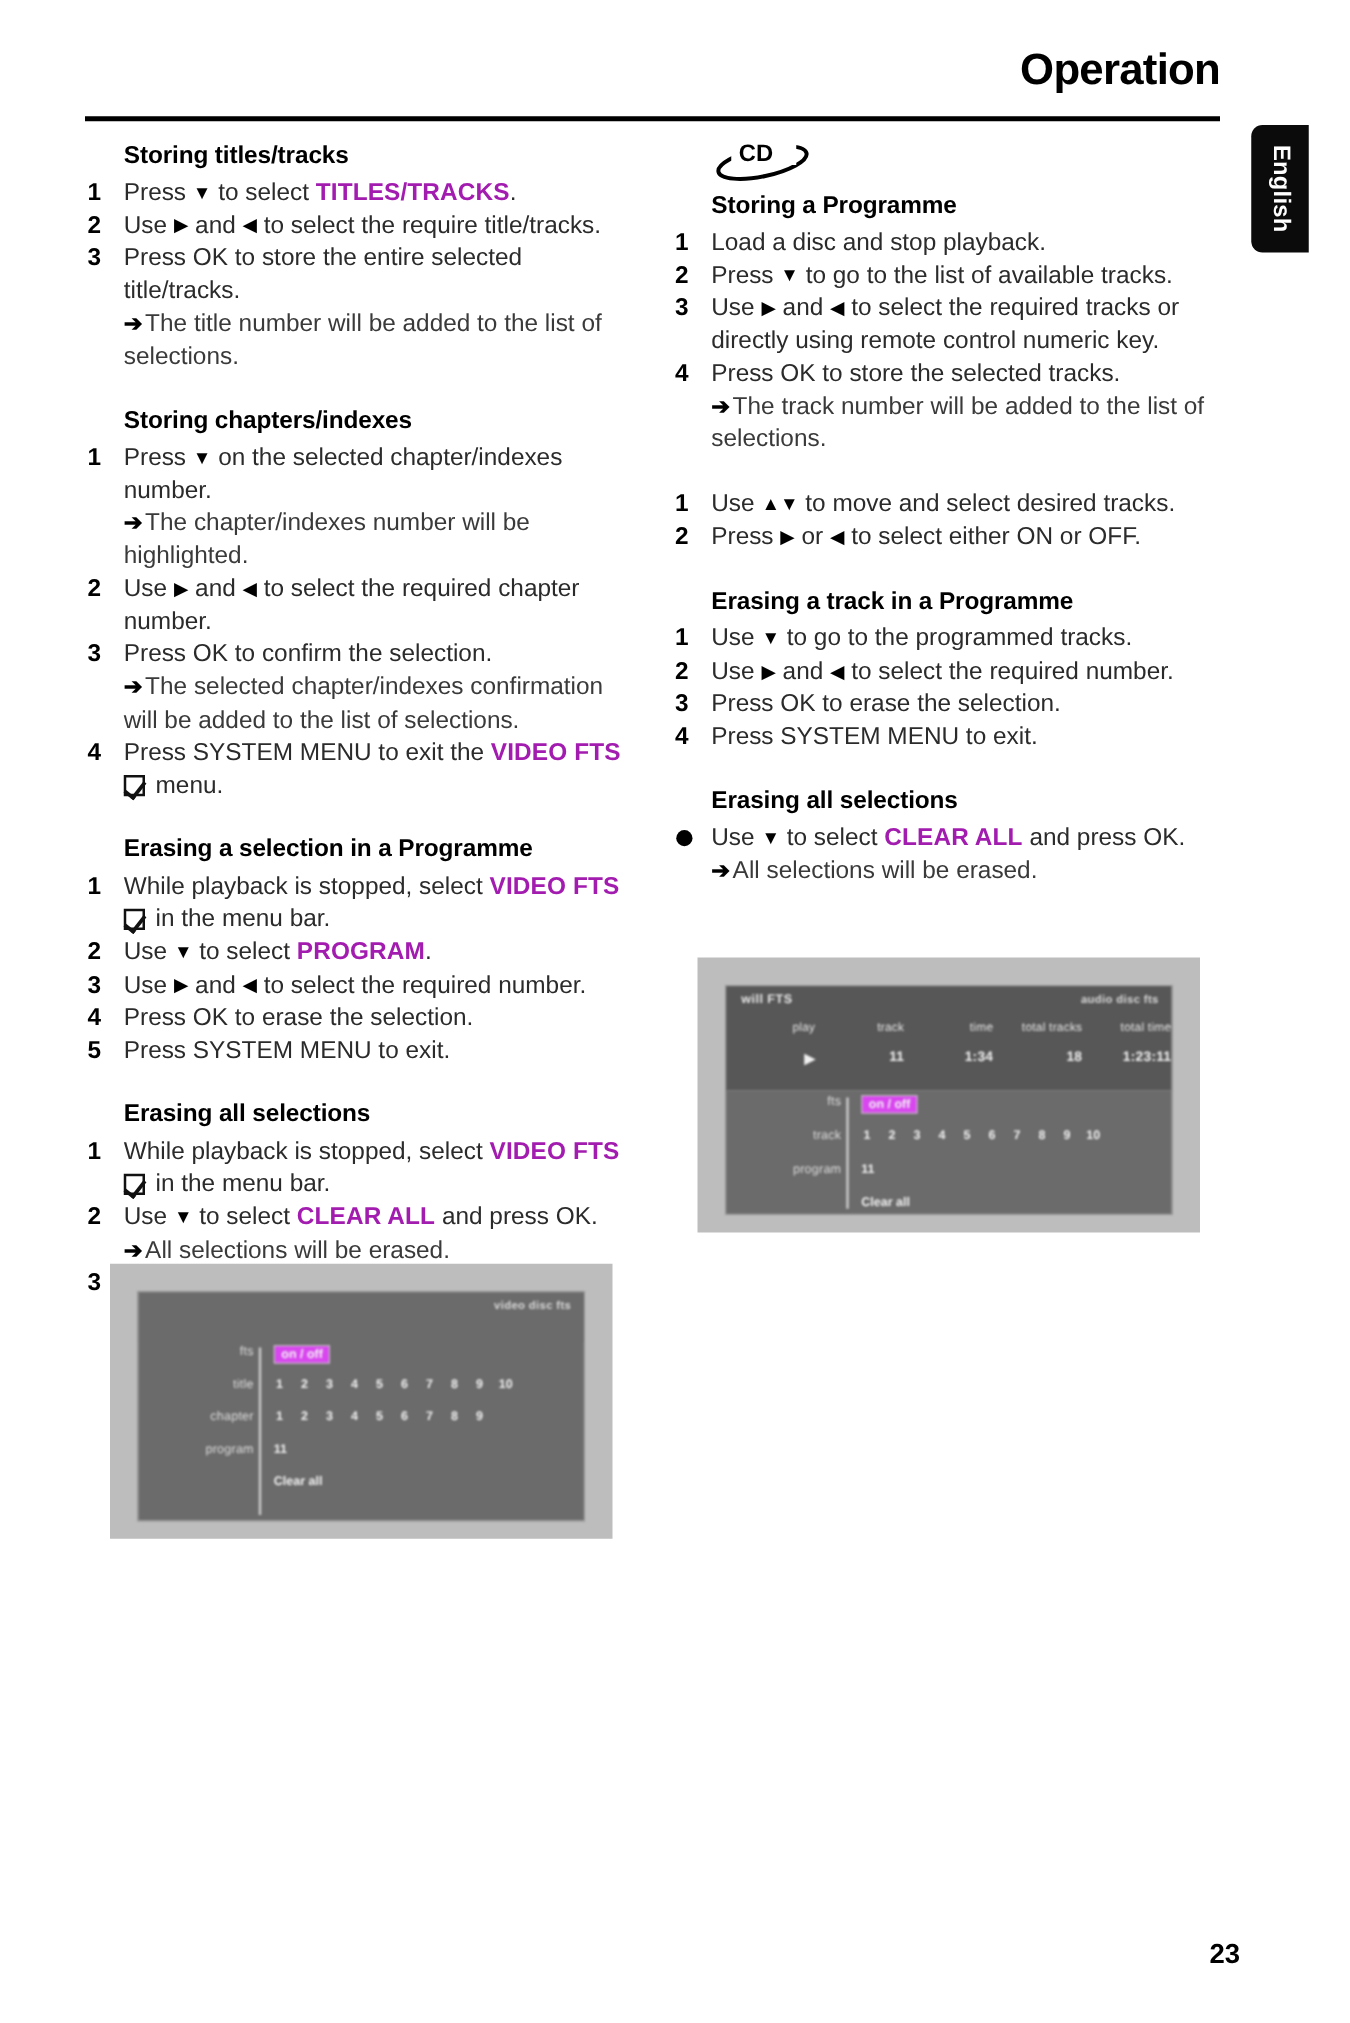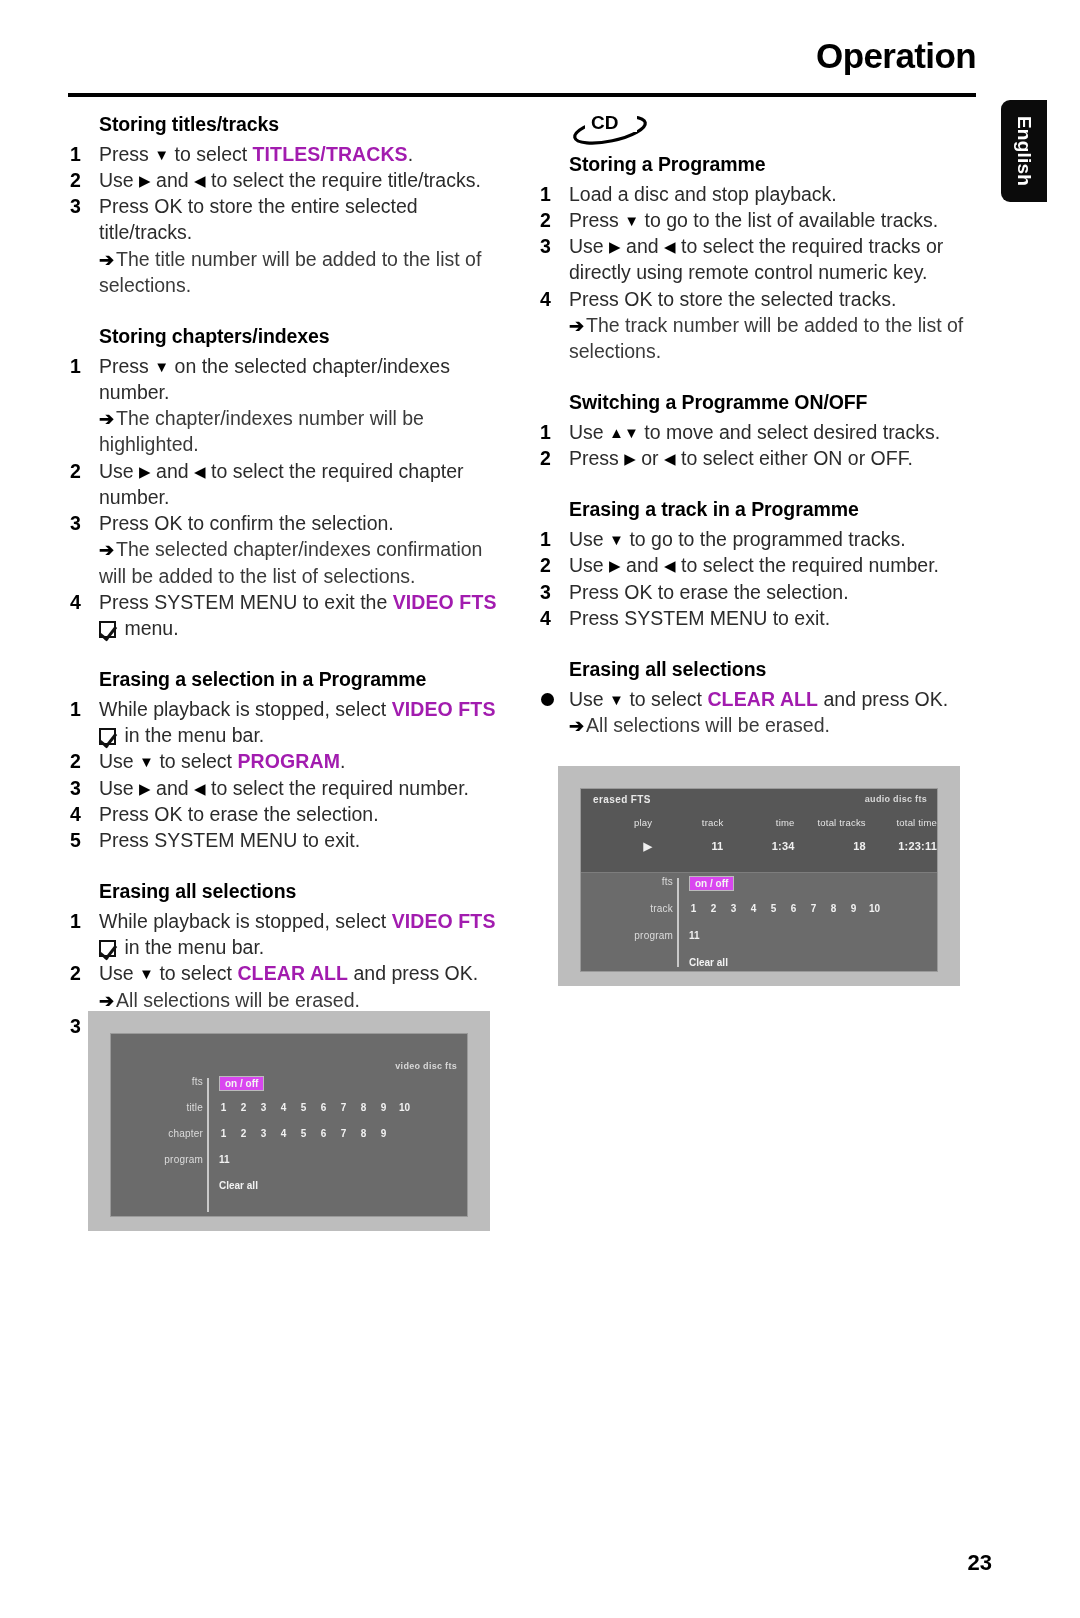--- a/index.html
+++ b/index.html
@@ -365,21 +365,20 @@
       <div class="block">
         <h2 class="sec">Storing a Programme</h2>
         <ol class="steps">
           <li class="step"><span class="num">1</span><span>Load a disc and stop playback.</span></li>
           <li class="step"><span class="num">2</span><span>Press <span class="tri">▼</span> to go to the list of available tracks.</span></li>
           <li class="step"><span class="num">3</span><span>Use <span class="tri">▶</span> and <span class="tri">◀</span> to select the required tracks or directly using remote control numeric key.</span></li>
           <li class="step"><span class="num">4</span><span>Press OK to store the selected tracks.</span><span class="sub"><span class="arrow">➔</span>The track number will be added to the list of selections.</span></li>
         </ol>
       </div>
       <div class="block">
-        <h2 class="sec">Switching a Programme ON/OFF</h2>
         <ol class="steps">
           <li class="step"><span class="num">1</span><span>Use <span class="tri">▲</span><span class="tri">▼</span> to move and select desired tracks.</span></li>
           <li class="step"><span class="num">2</span><span>Press <span class="tri">▶</span> or <span class="tri">◀</span> to select either ON or OFF.</span></li>
         </ol>
       </div>
       <div class="block">
         <h2 class="sec">Erasing a track in a Programme</h2>
         <ol class="steps">
           <li class="step"><span class="num">1</span><span>Use <span class="tri">▼</span> to go to the programmed tracks.</span></li>
           <li class="step"><span class="num">2</span><span>Use <span class="tri">▶</span> and <span class="tri">◀</span> to select the required number.</span></li>
@@ -391,21 +390,21 @@
         <h2 class="sec">Erasing all selections</h2>
         <ol class="steps">
           <li class="step"><span class="bullet"></span><span>Use <span class="tri">▼</span> to select <b class="kw">CLEAR ALL</b> and press OK.</span><span class="sub"><span class="arrow">➔</span>All selections will be erased.</span></li>
         </ol>
       </div>
     </div>
 
   <div class="shot shot-right">
     <div class="tv">
       <div class="tv-head">
-        <div class="tv-title">erased FTS</div>
+        <div class="tv-title">will FTS</div>
         <div class="tv-title-r">audio disc fts</div>
         <div class="tv-cols" id="cd-cols">
             <div class="tv-col"><span>play</span><span class="v">▶</span></div>
             <div class="tv-col"><span>track</span><span class="v">11</span></div>
             <div class="tv-col"><span>time</span><span class="v">1:34</span></div>
             <div class="tv-col"><span>total tracks</span><span class="v">18</span></div>
             <div class="tv-col"><span>total time</span><span class="v">1:23:11</span></div>
           </div>
       </div>
       <div class="tv-body" id="cd-body">
@@ -436,21 +435,21 @@
           <div class="tv-row" style="top: 83px;">
             <div class="lbl"></div>
             <div class="one">Clear all</div>
           </div>
         </div>
     </div>
   </div>
 
   <div class="shot shot-left">
     <div class="tv">
-      <div class="tv-head" style="height:40px;background:#6b6b6b;border-bottom:none;margin-top:22px;">
+      <div class="tv-head" style="height:40px;background:#6b6b6b;border-bottom:none;">
         <div class="tv-title-r">video disc fts</div>
       </div>
       <div class="tv-body" style="top:40px;" id="video-body">
         <div class="tv-divider"></div>
       <div class="tv-row" style="top: 2px;">
             <div class="lbl">fts</div>
             <div class="tv-badge">on / off</div>
           </div>
           <div class="tv-row" style="top: 28px;">
             <div class="lbl">title</div>

